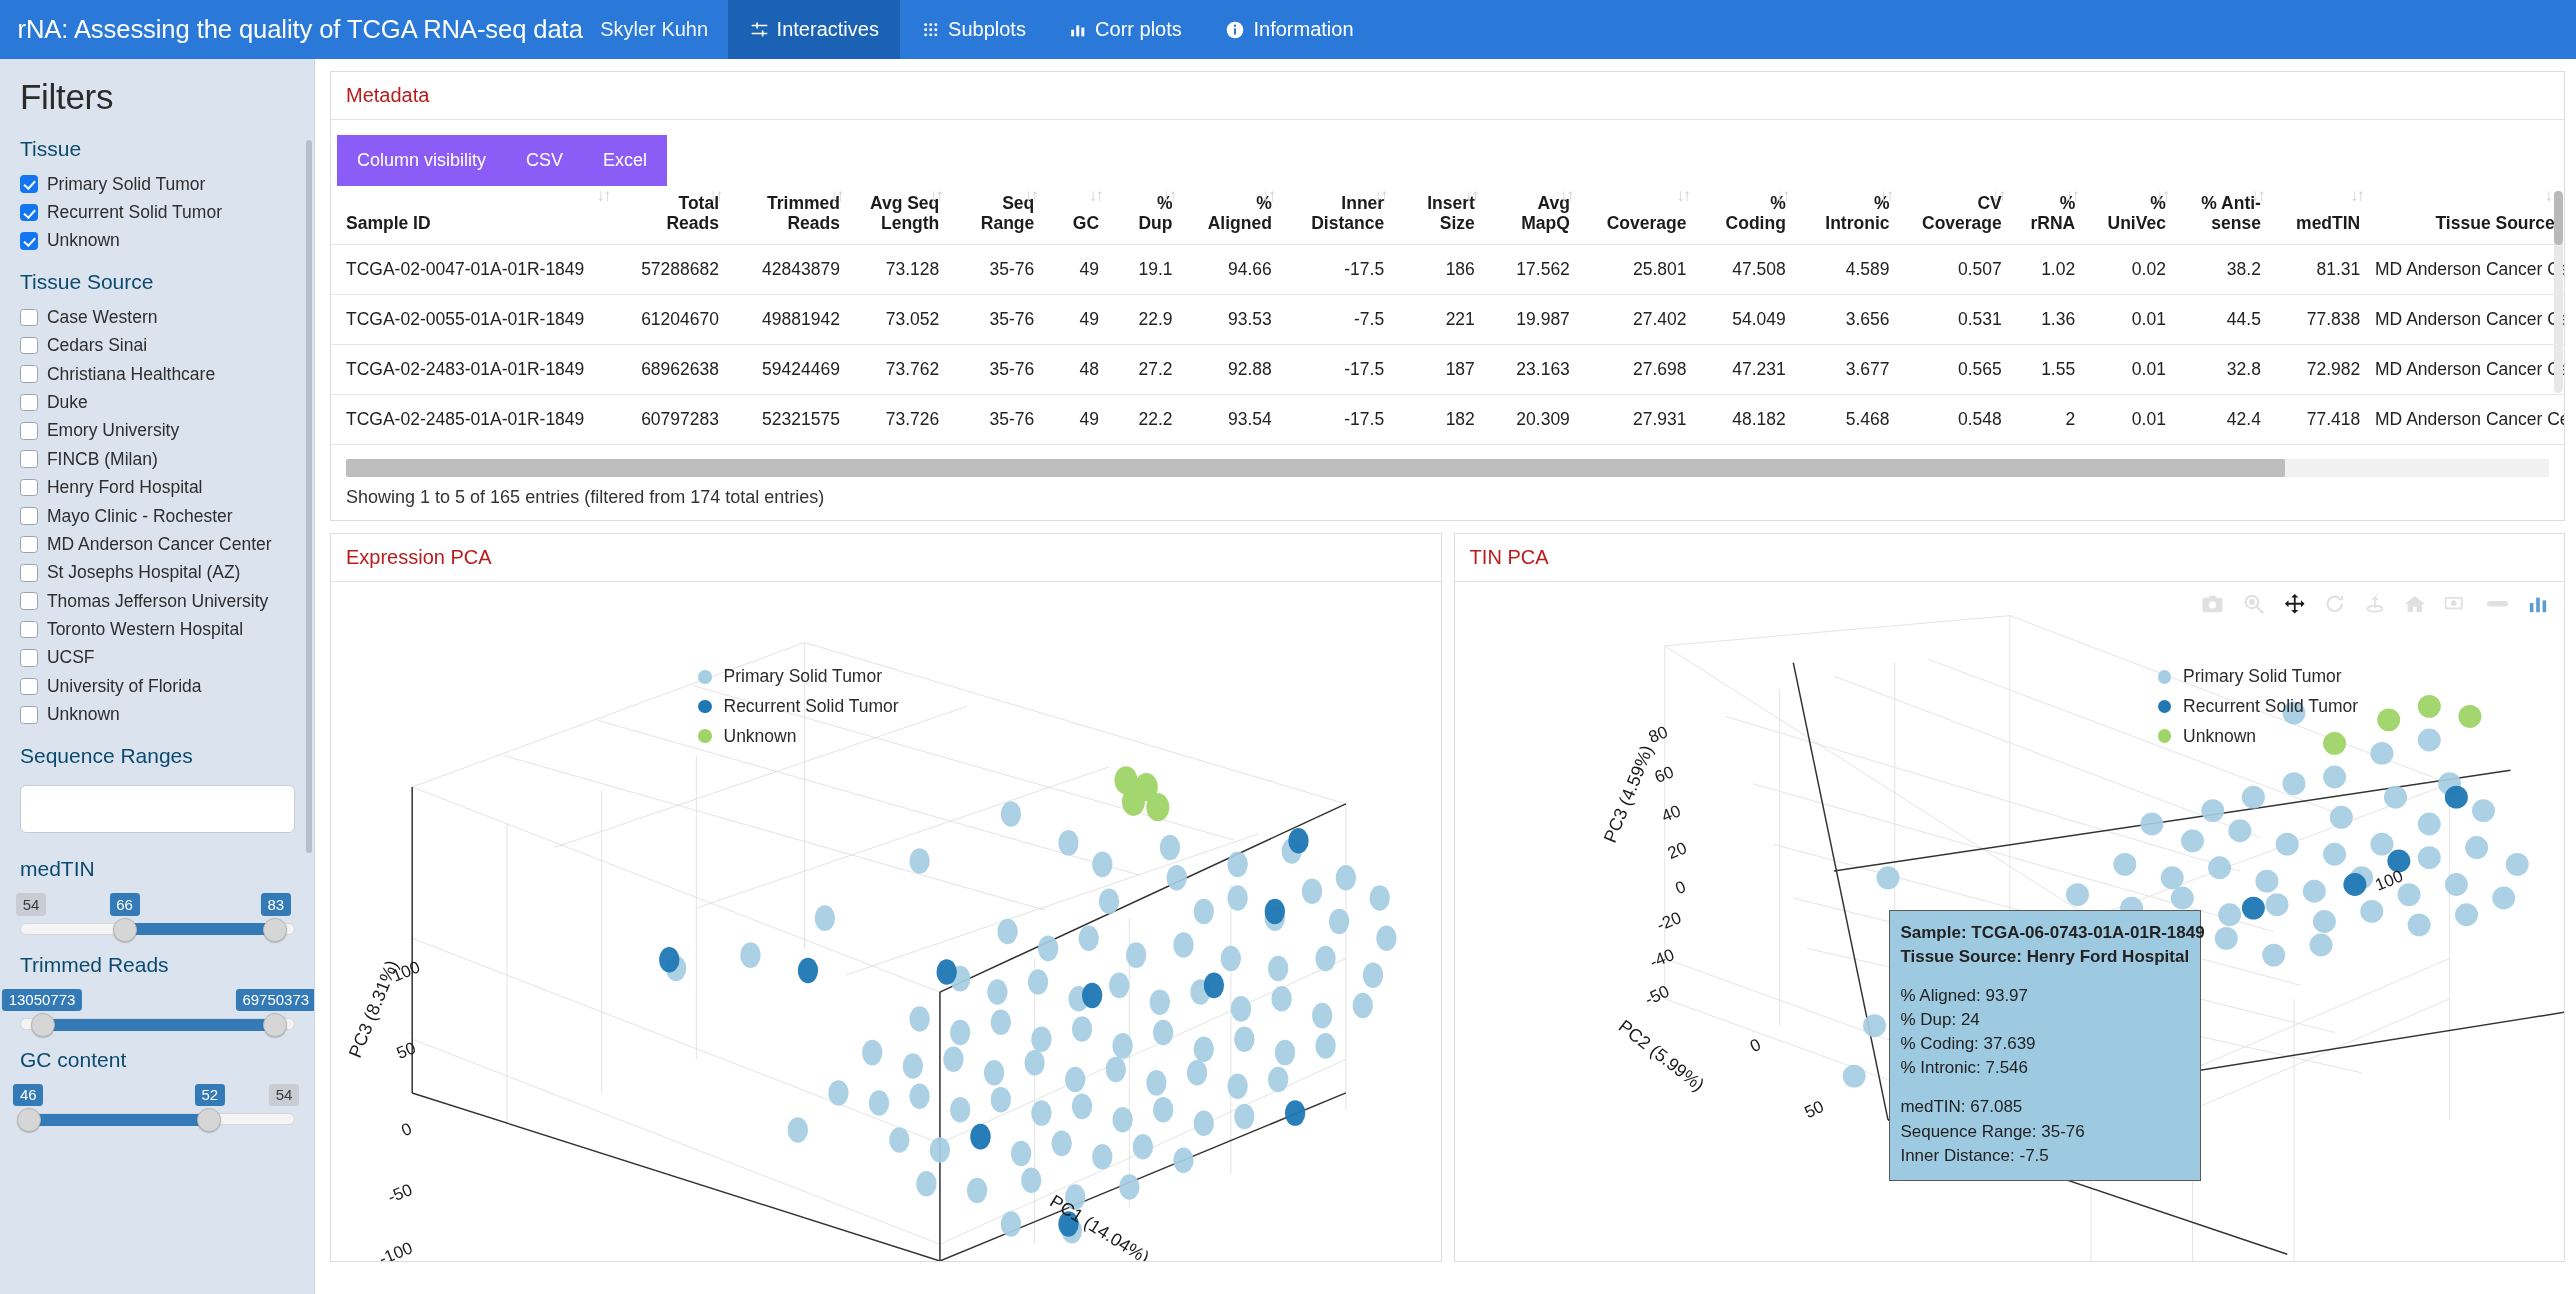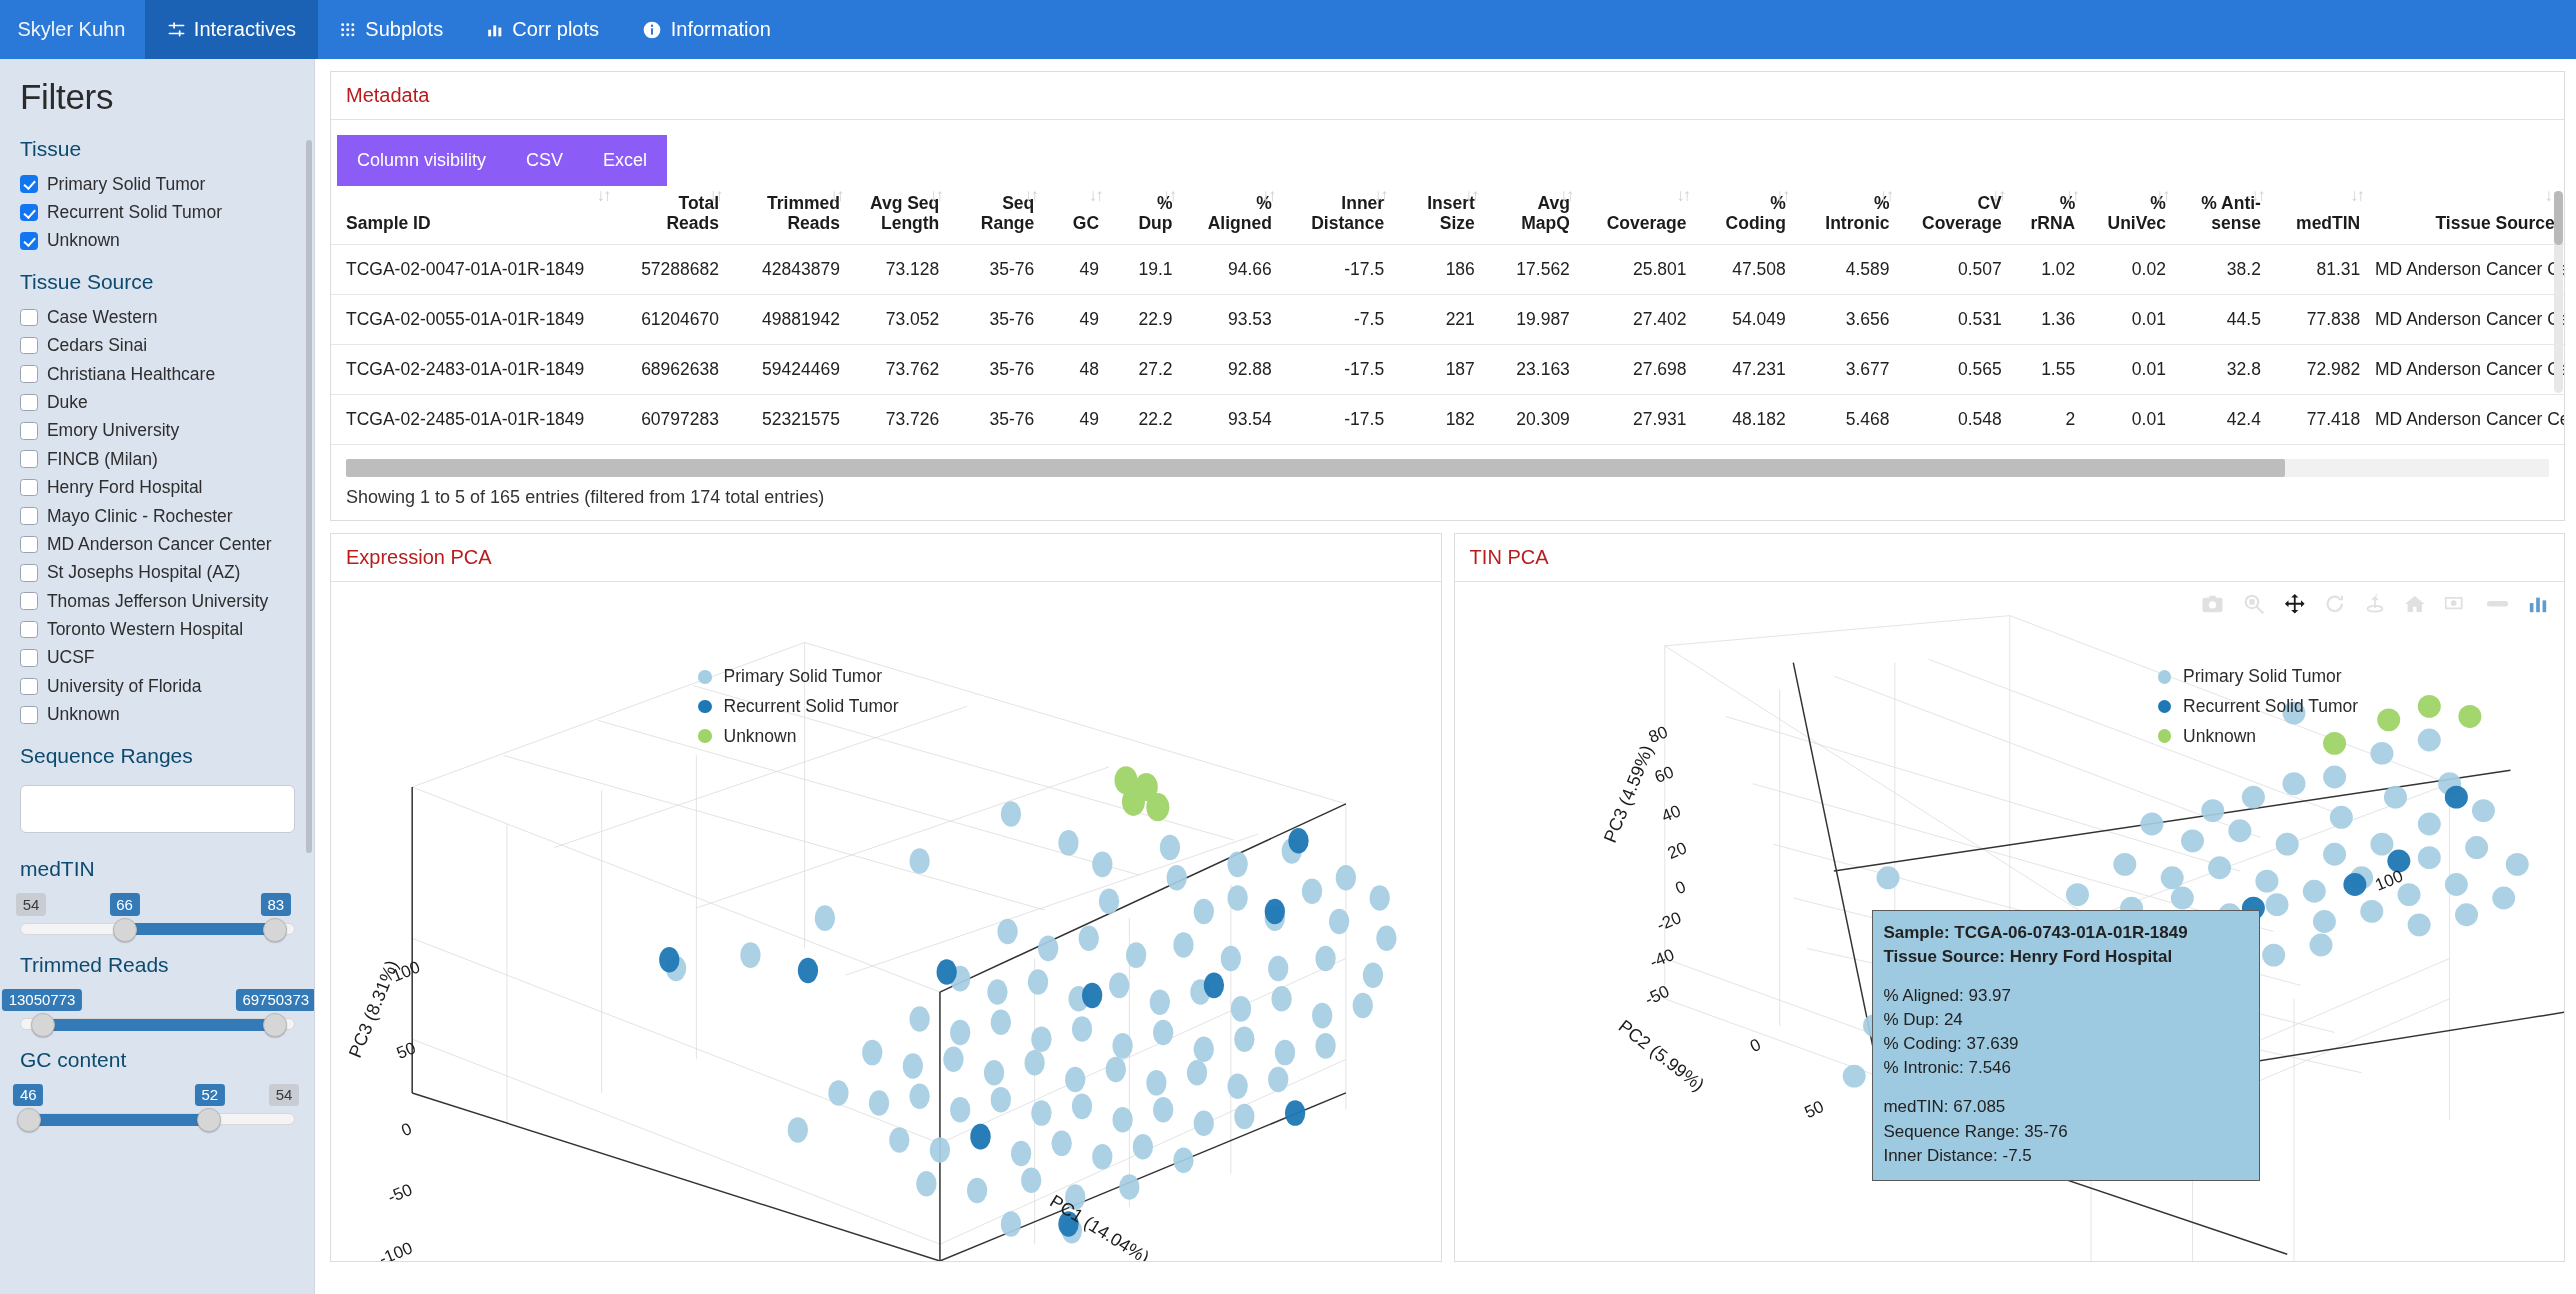--- a/index.html
+++ b/index.html
@@ -191,20 +191,21 @@
 
   .axlabel { position: absolute; font-size: 18px; color: #1b1b1b; white-space: nowrap; }
   .ticklabel { position: absolute; font-size: 17px; color: #1b1b1b; white-space: nowrap; }
 
   svg.scene { position: absolute; inset: 0; width: 100%; height: 100%; }
 </style>
 </head>
 <body>
 
 <div class="navbar">
+  <div class="nav-brand">rNA: Assessing the quality of TCGA RNA-seq data</div>
   <div class="nav-author">Skyler Kuhn</div>
 
   <div class="nav-items">
     <div class="nav-item active">
       <span class="navicon">
         <svg width="19" height="19" viewBox="0 0 24 24" fill="none" stroke="#fff" stroke-width="2.1" stroke-linecap="round">
           <line x1="3" y1="7" x2="21" y2="7"></line>
             <line x1="3" y1="17" x2="21" y2="17"></line>
           <line x1="9" y1="4" x2="9" y2="10"></line>
             <line x1="16" y1="14" x2="16" y2="20"></line>
@@ -986,21 +987,21 @@
             <div class="lrow">
               <span class="ldot" style="background:#1f78b4"></span>
               <span>Recurrent Solid Tumor</span>
             </div>
             <div class="lrow">
               <span class="ldot" style="background:#a0d468"></span>
               <span>Unknown</span>
             </div>
           </div>
 
-          <div class="tooltip3d" style="left:417px; top:328px; width:388px;">
+          <div class="tooltip3d" style="left:434px; top:328px; width:312px;">
             <div>
               <span class="bold">Sample:</span>
               <span class="bold">TCGA-06-0743-01A-01R-1849</span>
             </div>
             <div>
               <span class="bold">Tissue Source:</span>
               <span class="bold">Henry Ford Hospital</span>
             </div>
             <div class="tt-gap"></div>
             <div>

